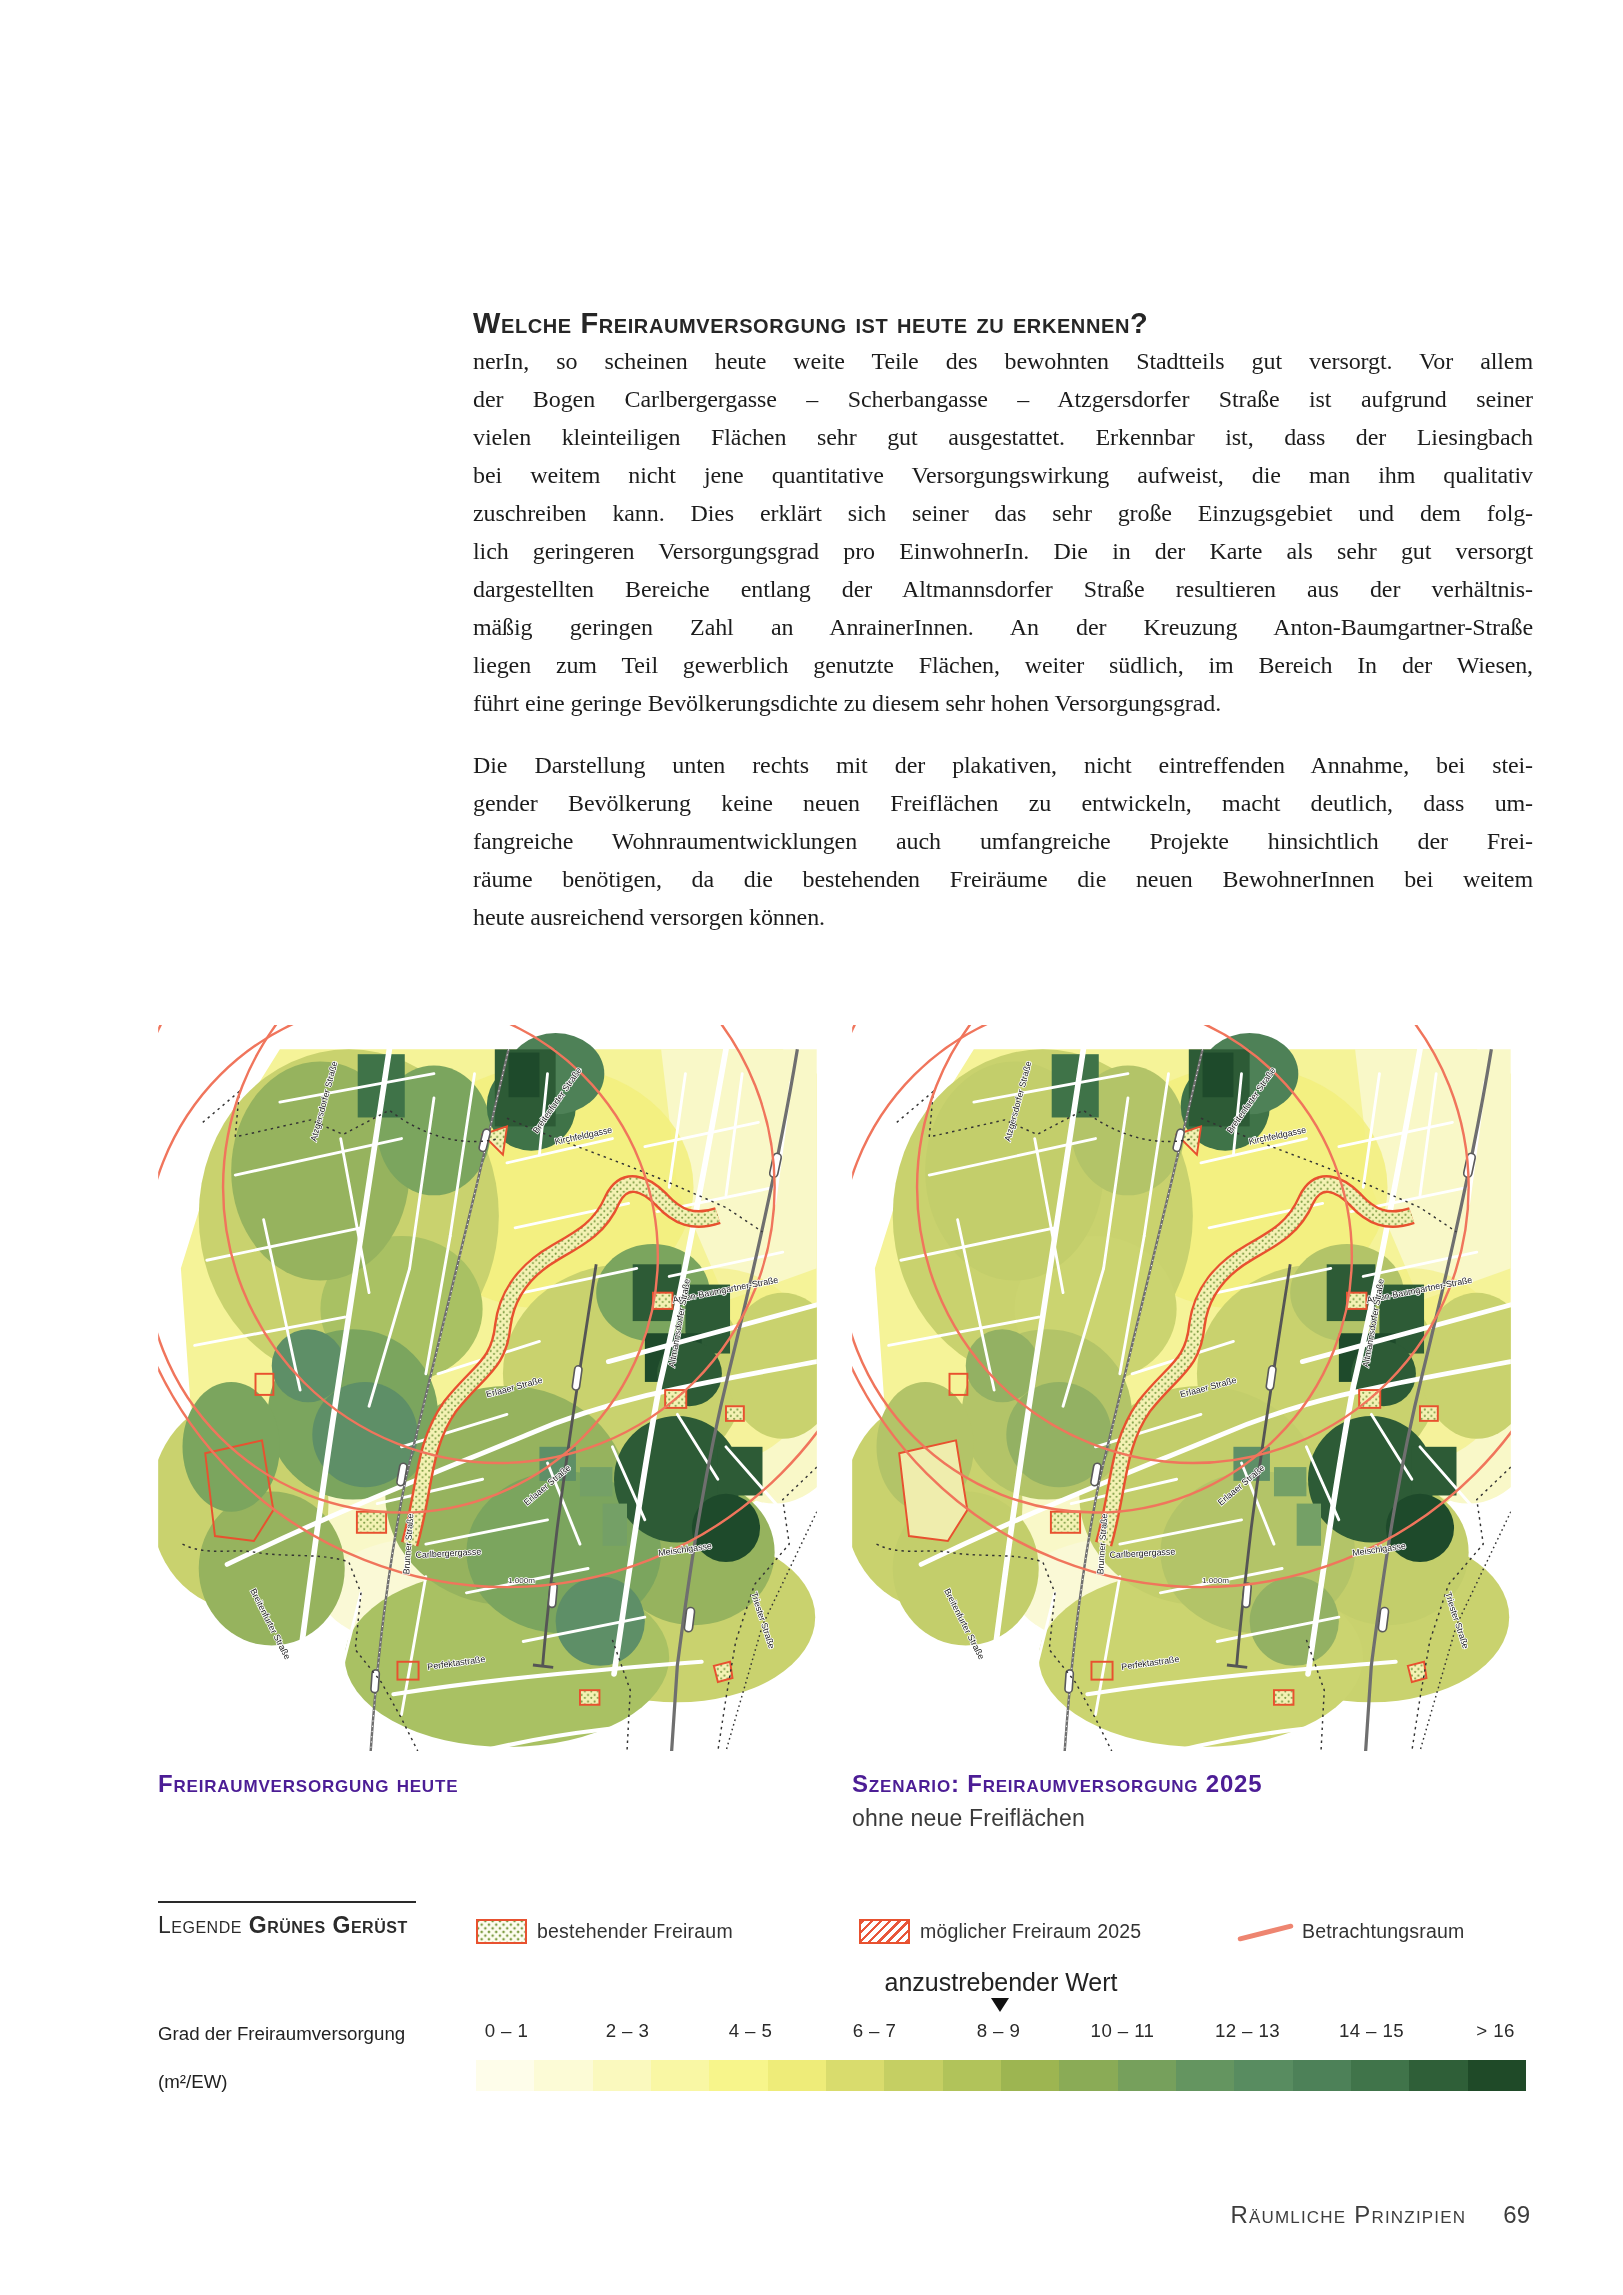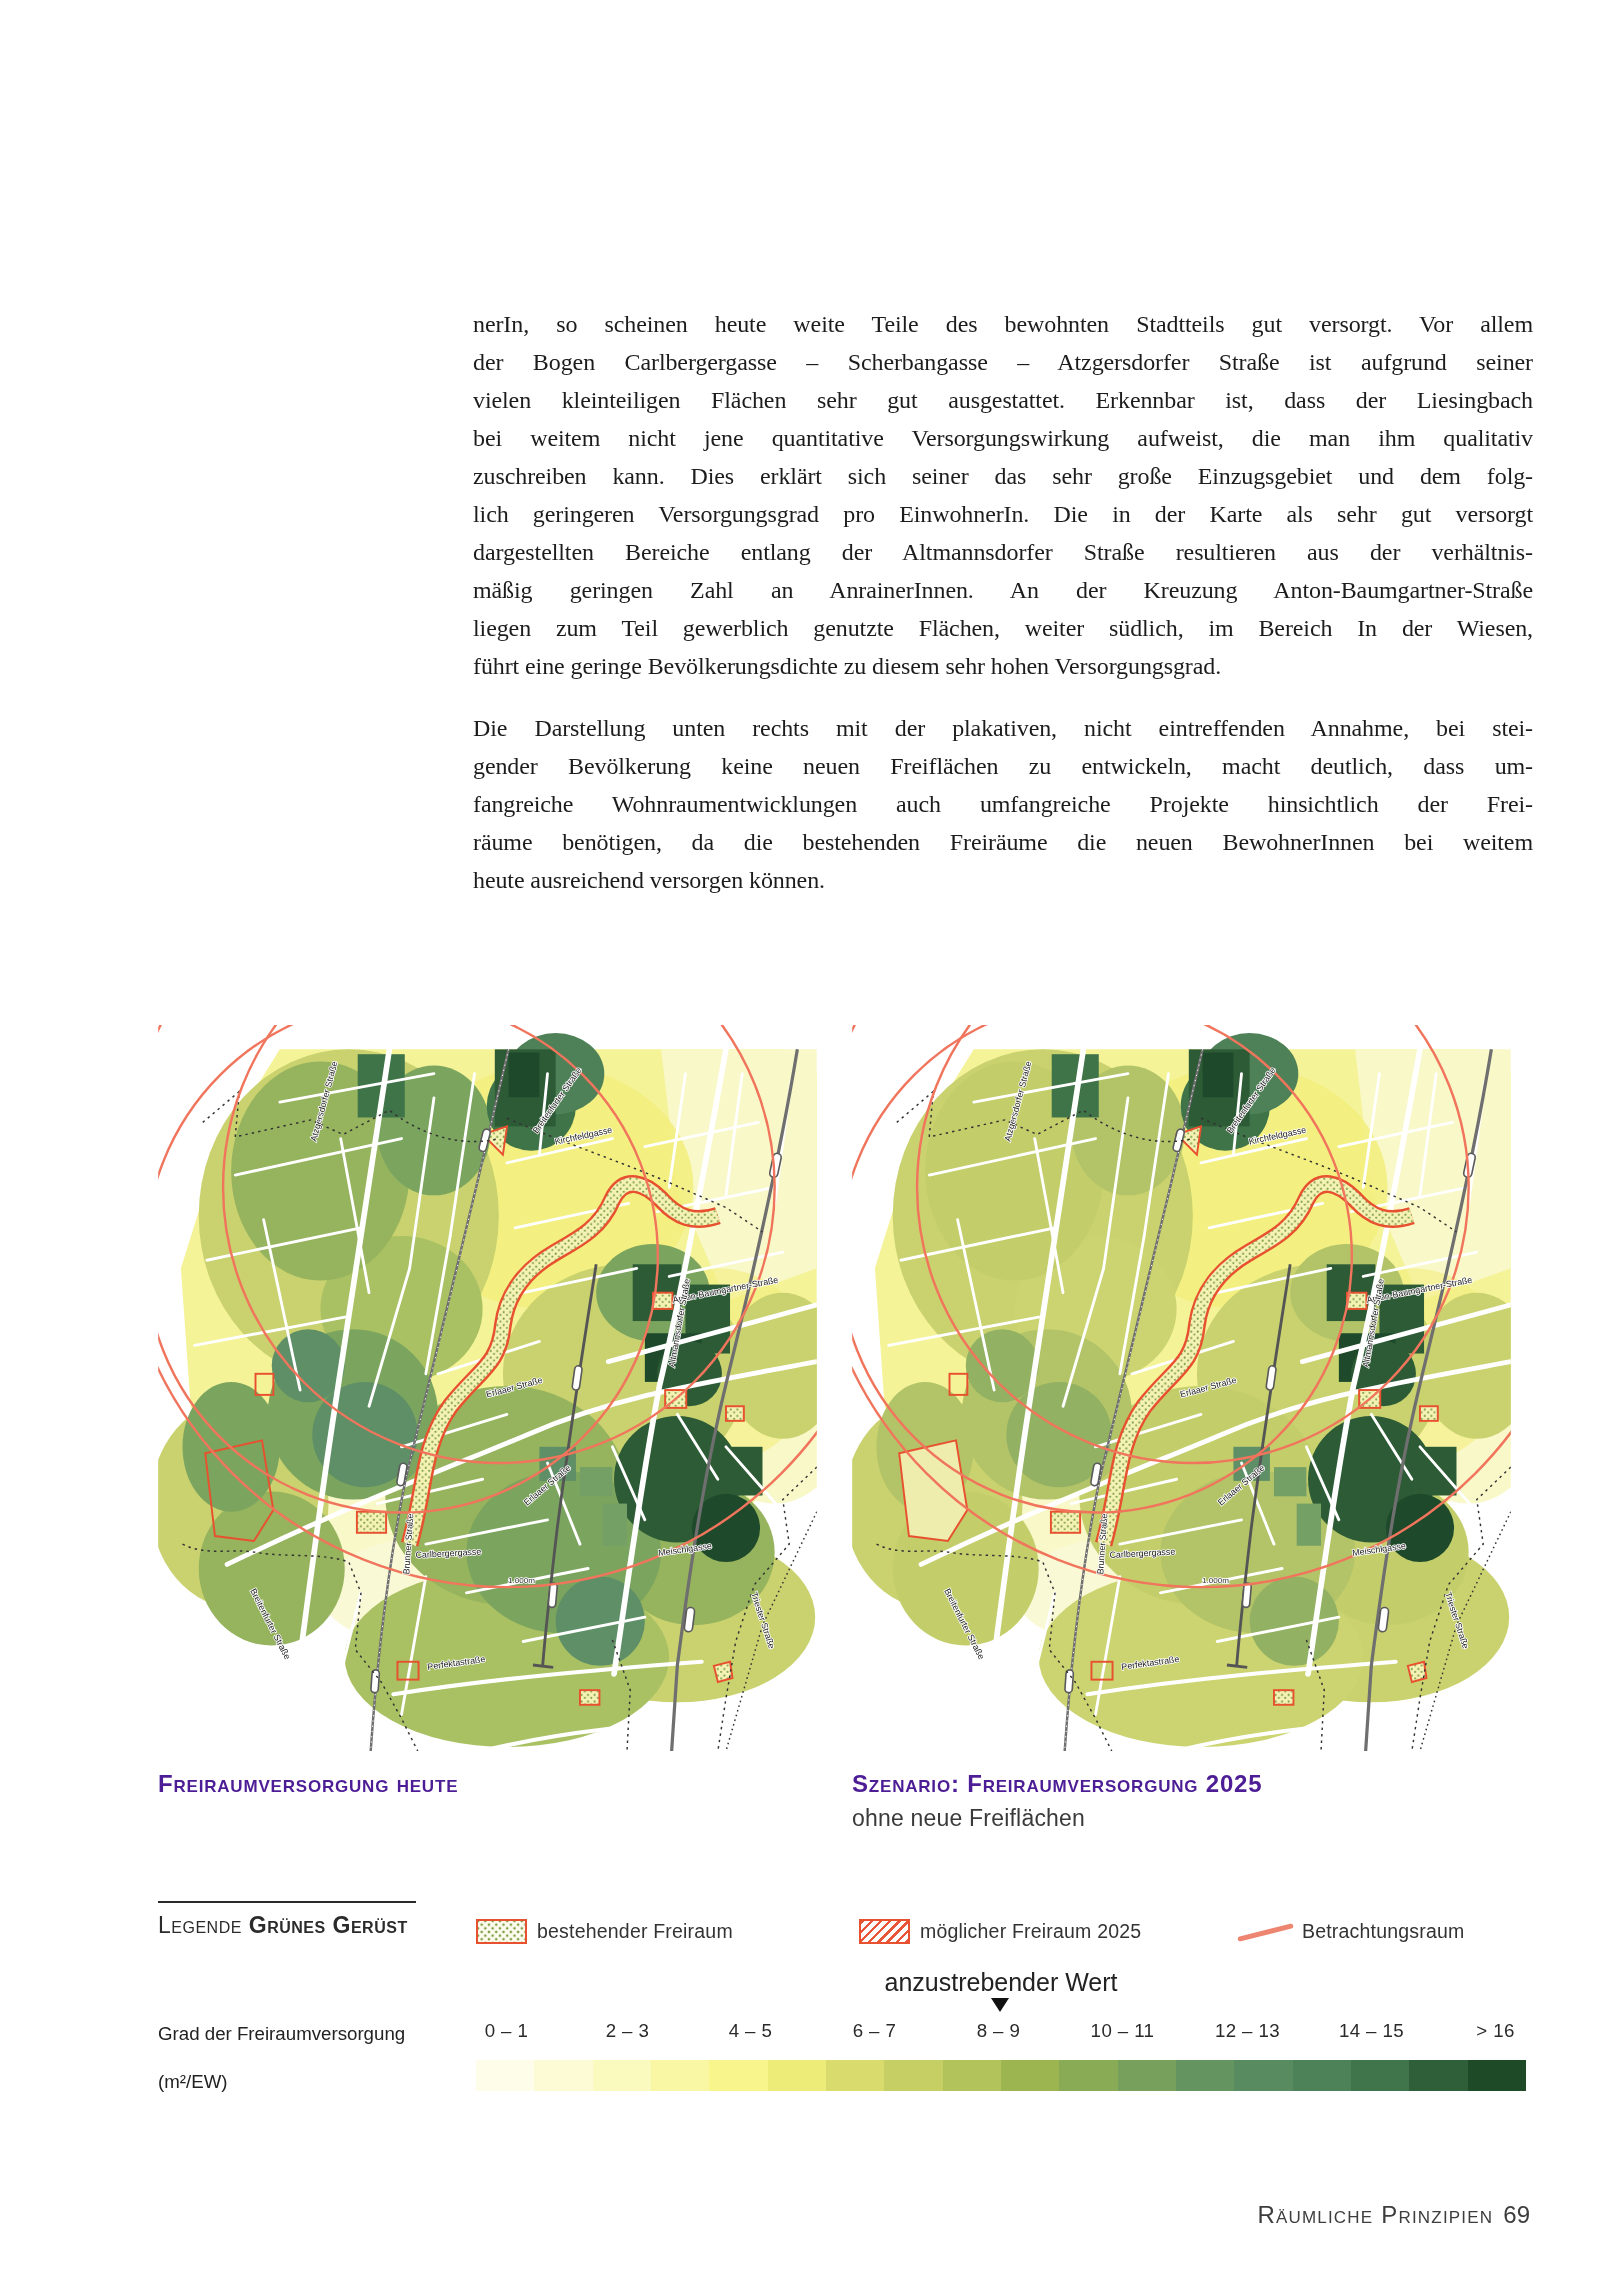--- a/index.html
+++ b/index.html
@@ -53,21 +53,21 @@
   .sw-line { position:absolute; left:1237px; top:1930px; width:57px; height:4.9px; background:#EE8570; border-radius:2.4px; transform:rotate(-14deg); }
   
   .marker-label { position:absolute; left:879px; top:1968px; width:244px; text-align:center; font-size:25px; color:#222; }
   .marker-tri { position:absolute; left:991px; top:1998px; width:0; height:0;
     border-left:9.7px solid transparent; border-right:9.7px solid transparent; border-top:14.6px solid #111; }
   .axis-title { position:absolute; left:158px; font-size:18.7px; color:#222; }
   .tick { position:absolute; top:2020px; width:97px; text-align:center; font-size:18.7px; color:#2a2a2a; letter-spacing:0.4px; }
   .scale-bar { position:absolute; left:476px; top:2060px; width:1050px; height:31px; display:flex; }
   .scale-bar .cell { flex:1 1 0; }
   
-  .footer { position:absolute; top:2201px; right:93px; display:flex; gap:10px; align-items:baseline; }
+  .footer { position:absolute; top:2201px; right:93px; display:flex; gap:37px; align-items:baseline; }
   .footer-section { font-variant:small-caps; font-size:24px; letter-spacing:1.2px; color:#3d3d3d; }
   .footer-page { font-size:24px; color:#3d3d3d; }
 </style>
 </head>
 <body>
 
 <svg width="0" height="0" style="position:absolute" aria-hidden="true">
   <defs>
     <pattern id="dotpat" width="8" height="8" patternUnits="userSpaceOnUse">
       <rect width="8" height="8" fill="#F4F2B4"></rect>
@@ -231,20 +231,21 @@
         <text class="ml" transform="translate(742 735) rotate(72)">Triester Straße</text>
         <text class="ms" transform="translate(448 688)">1.000m</text>
       </g>
     </symbol>
   </defs>
 </svg>
 
 <div class="page">
 
   <div class="article">
+    <div class="heading">Welche Freiraumversorgung ist heute zu erkennen?</div>
     <div>
       <div class="bodyline">nerIn, so scheinen heute weite Teile des bewohnten Stadtteils gut versorgt. Vor allem</div>
       <div class="bodyline">der Bogen Carlbergergasse – Scherbangasse – Atzgersdorfer Straße ist aufgrund seiner</div>
       <div class="bodyline">vielen kleinteiligen Flächen sehr gut ausgestattet. Erkennbar ist, dass der Liesingbach</div>
       <div class="bodyline">bei weitem nicht jene quantitative Versorgungswirkung aufweist, die man ihm qualitativ</div>
       <div class="bodyline">zuschreiben kann. Dies erklärt sich seiner das sehr große Einzugsgebiet und dem folg-</div>
       <div class="bodyline">lich geringeren Versorgungsgrad pro EinwohnerIn. Die in der Karte als sehr gut versorgt</div>
       <div class="bodyline">dargestellten Bereiche entlang der Altmannsdorfer Straße resultieren aus der verhältnis-</div>
       <div class="bodyline">mäßig geringen Zahl an AnrainerInnen. An der Kreuzung Anton-Baumgartner-Straße</div>
       <div class="bodyline">liegen zum Teil gewerblich genutzte Flächen, weiter südlich, im Bereich In der Wiesen,</div>

